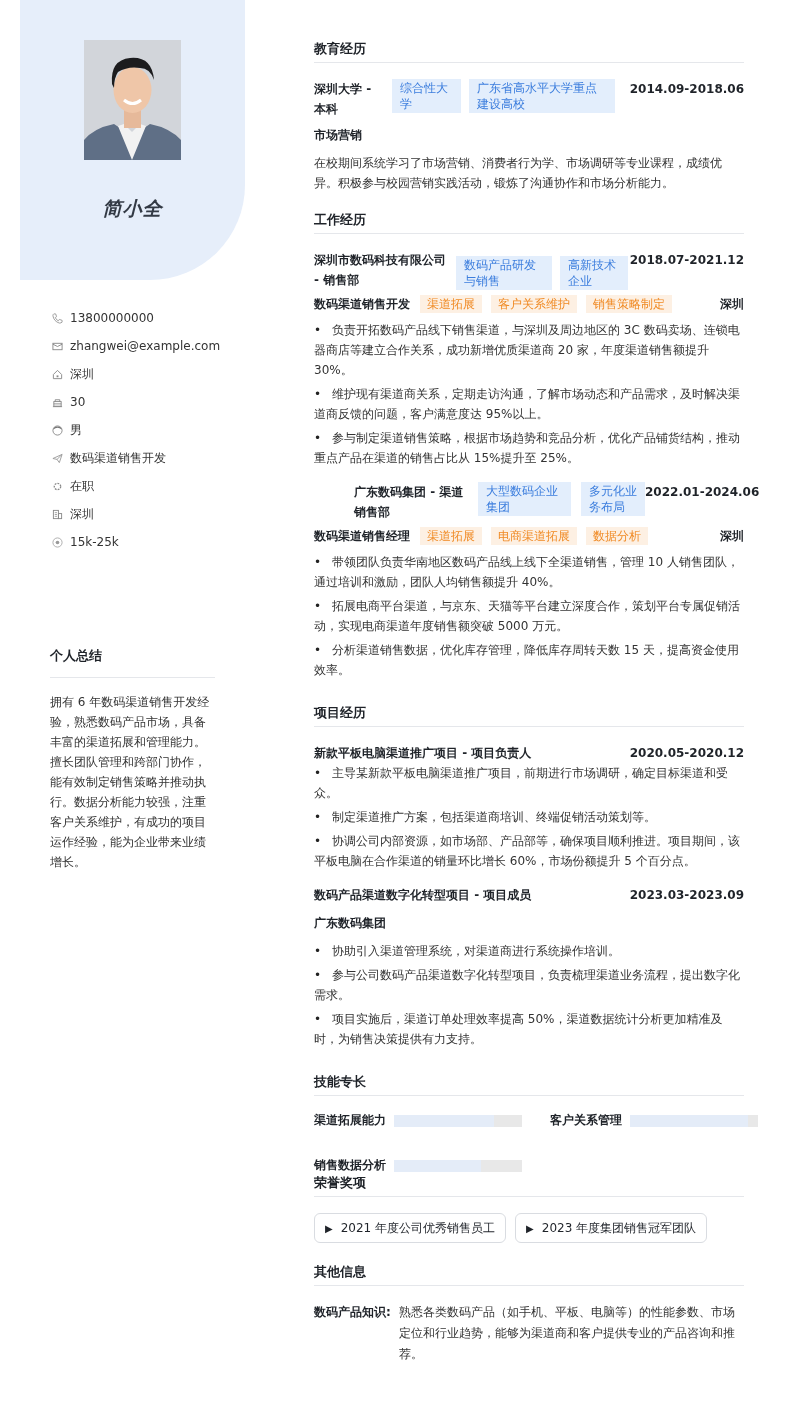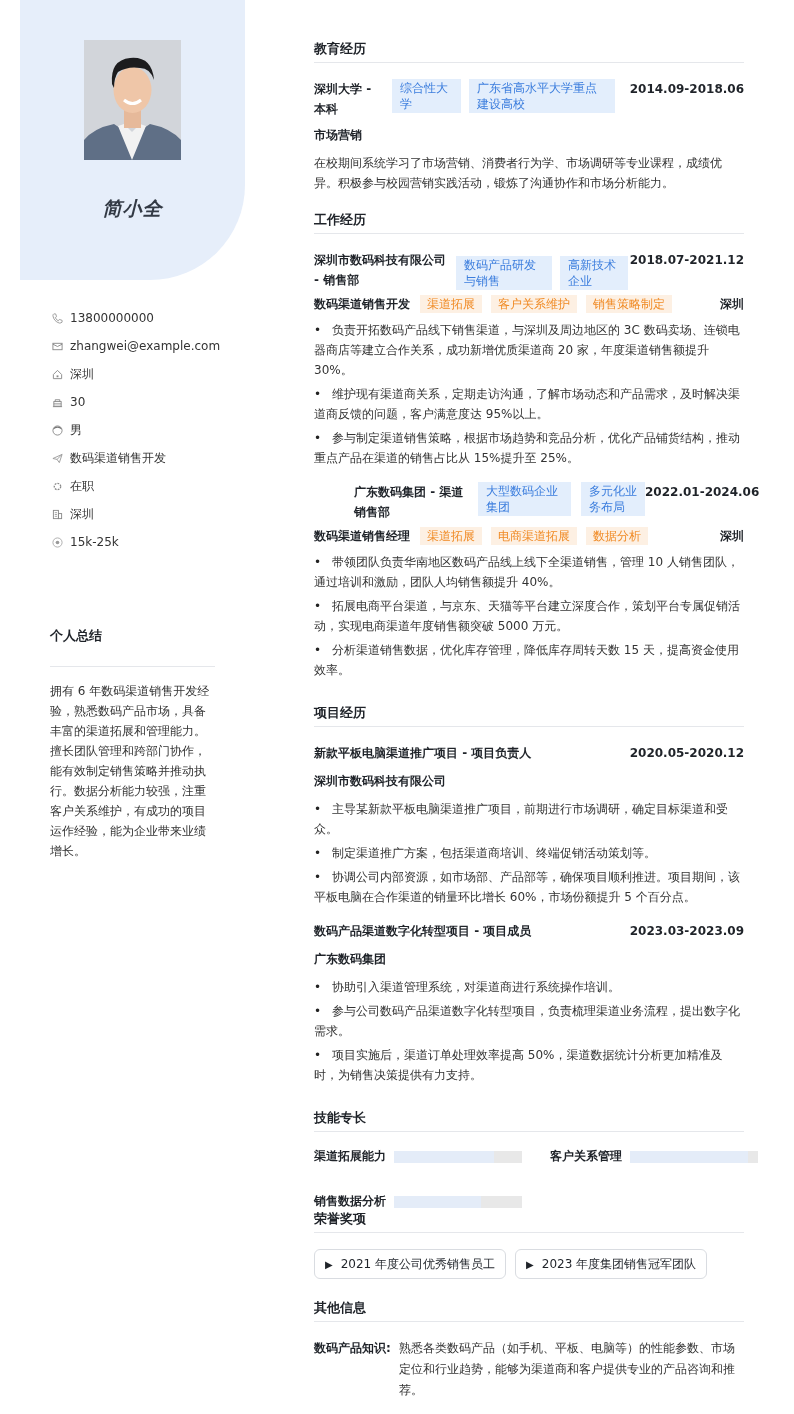--- a/index.html
+++ b/index.html
@@ -19,21 +19,21 @@
   .name {
     position: absolute; left: 20px; top: 196px; width: 225px; text-align: center;
     font-size: 19px; font-weight: bold; color: #333a45; letter-spacing: 1px; font-style: italic;
   }
   .contact-list { position: absolute; left: 50px; top: 304px; width: 180px; }
   .contact-item { display: flex; align-items: center; height: 28px; font-size: 12px; color: #333; }
   .contact-item .ico { width: 14px; height: 14px; margin-right: 6px; display: inline-flex; align-items: center; justify-content: center; color: #888; }
   .contact-item .ico svg { width: 11px; height: 11px; }
 
   .summary { position: absolute; left: 50px; top: 627px; width: 165px; }
-  .summary-title { font-size: 13px; font-weight: bold; color: #1f2329; padding-bottom: 21px; border-bottom: 1px solid #e5e7eb; }
+  .summary-title { font-size: 13px; font-weight: bold; color: #1f2329; padding-bottom: 12px; border-bottom: 1px solid #e5e7eb; margin-top: 20px; }
   .summary-text { margin-top: 14px; font-size: 12px; line-height: 20px; color: #333; }
 
   
   .main { position: absolute; left: 314px; top: 40px; width: 430px; }
   .sec-title { font-size: 13px; font-weight: bold; color: #1f2329; padding-bottom: 4px; border-bottom: 1px solid #e5e7eb; margin-bottom: 16px; }
   .row-head { display: flex; align-items: flex-start; justify-content: space-between; }
   .org { font-size: 12px; font-weight: bold; line-height: 20px; color: #1f2329; }
   .tag-blue { background: #e3eefc; color: #3b7ddd; font-size: 12px; line-height: 16px; padding: 1px 8px; display: inline-block; }
   .tag-orange { background: #fdf0e3; color: #f08a24; font-size: 12px; line-height: 16px; padding: 1px 7px; display: inline-block; margin-right: 9px; }
   .date { font-size: 12px; font-weight: bold; line-height: 20px; color: #1f2329; white-space: nowrap; }
@@ -236,21 +236,20 @@
   </section>
 
   <section style="margin-top:24px;">
     <div class="sec-title">项目经历</div>
 
     <div>
       <div class="row-head">
         <div class="org">新款平板电脑渠道推广项目 - 项目负责人</div>
         <div class="date">2020.05-2020.12</div>
       </div>
-      <div class="sub" style="margin-top:8px;margin-bottom:8px;">深圳市数码科技有限公司</div>
       <ul class="bullets">
         <li>主导某新款平板电脑渠道推广项目，前期进行市场调研，确定目标渠道和受众。</li>
         <li>制定渠道推广方案，包括渠道商培训、终端促销活动策划等。</li>
         <li>协调公司内部资源，如市场部、产品部等，确保项目顺利推进。项目期间，该平板电脑在合作渠道的销量环比增长 60%，市场份额提升 5 个百分点。</li>
       </ul>
     </div>
 
     <div style="margin-top:14px;">
       <div class="row-head">
         <div class="org">数码产品渠道数字化转型项目 - 项目成员</div>

